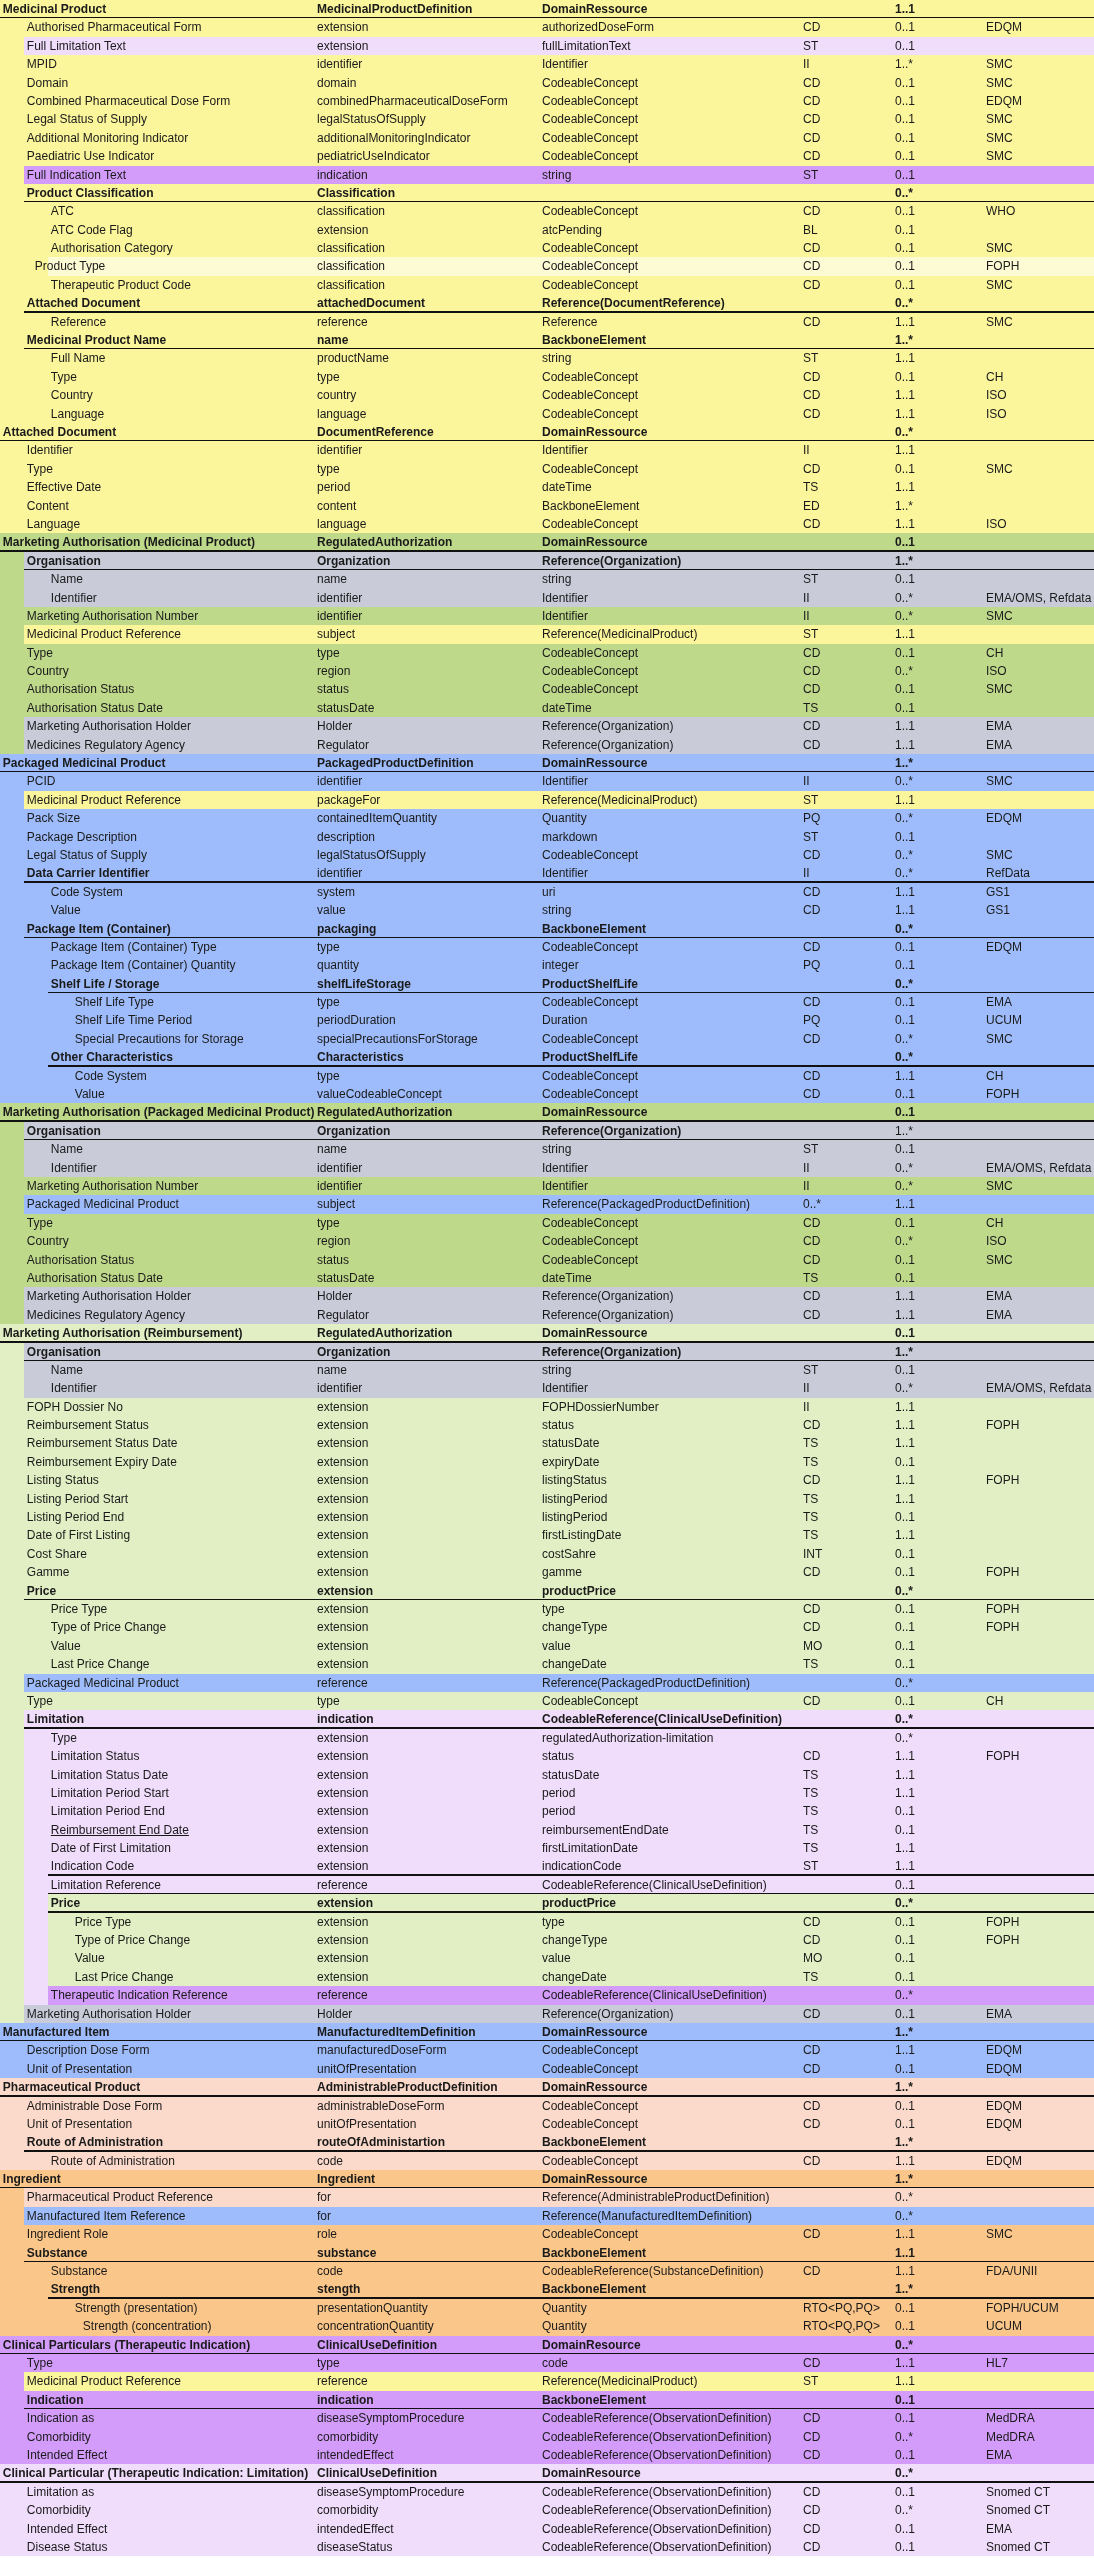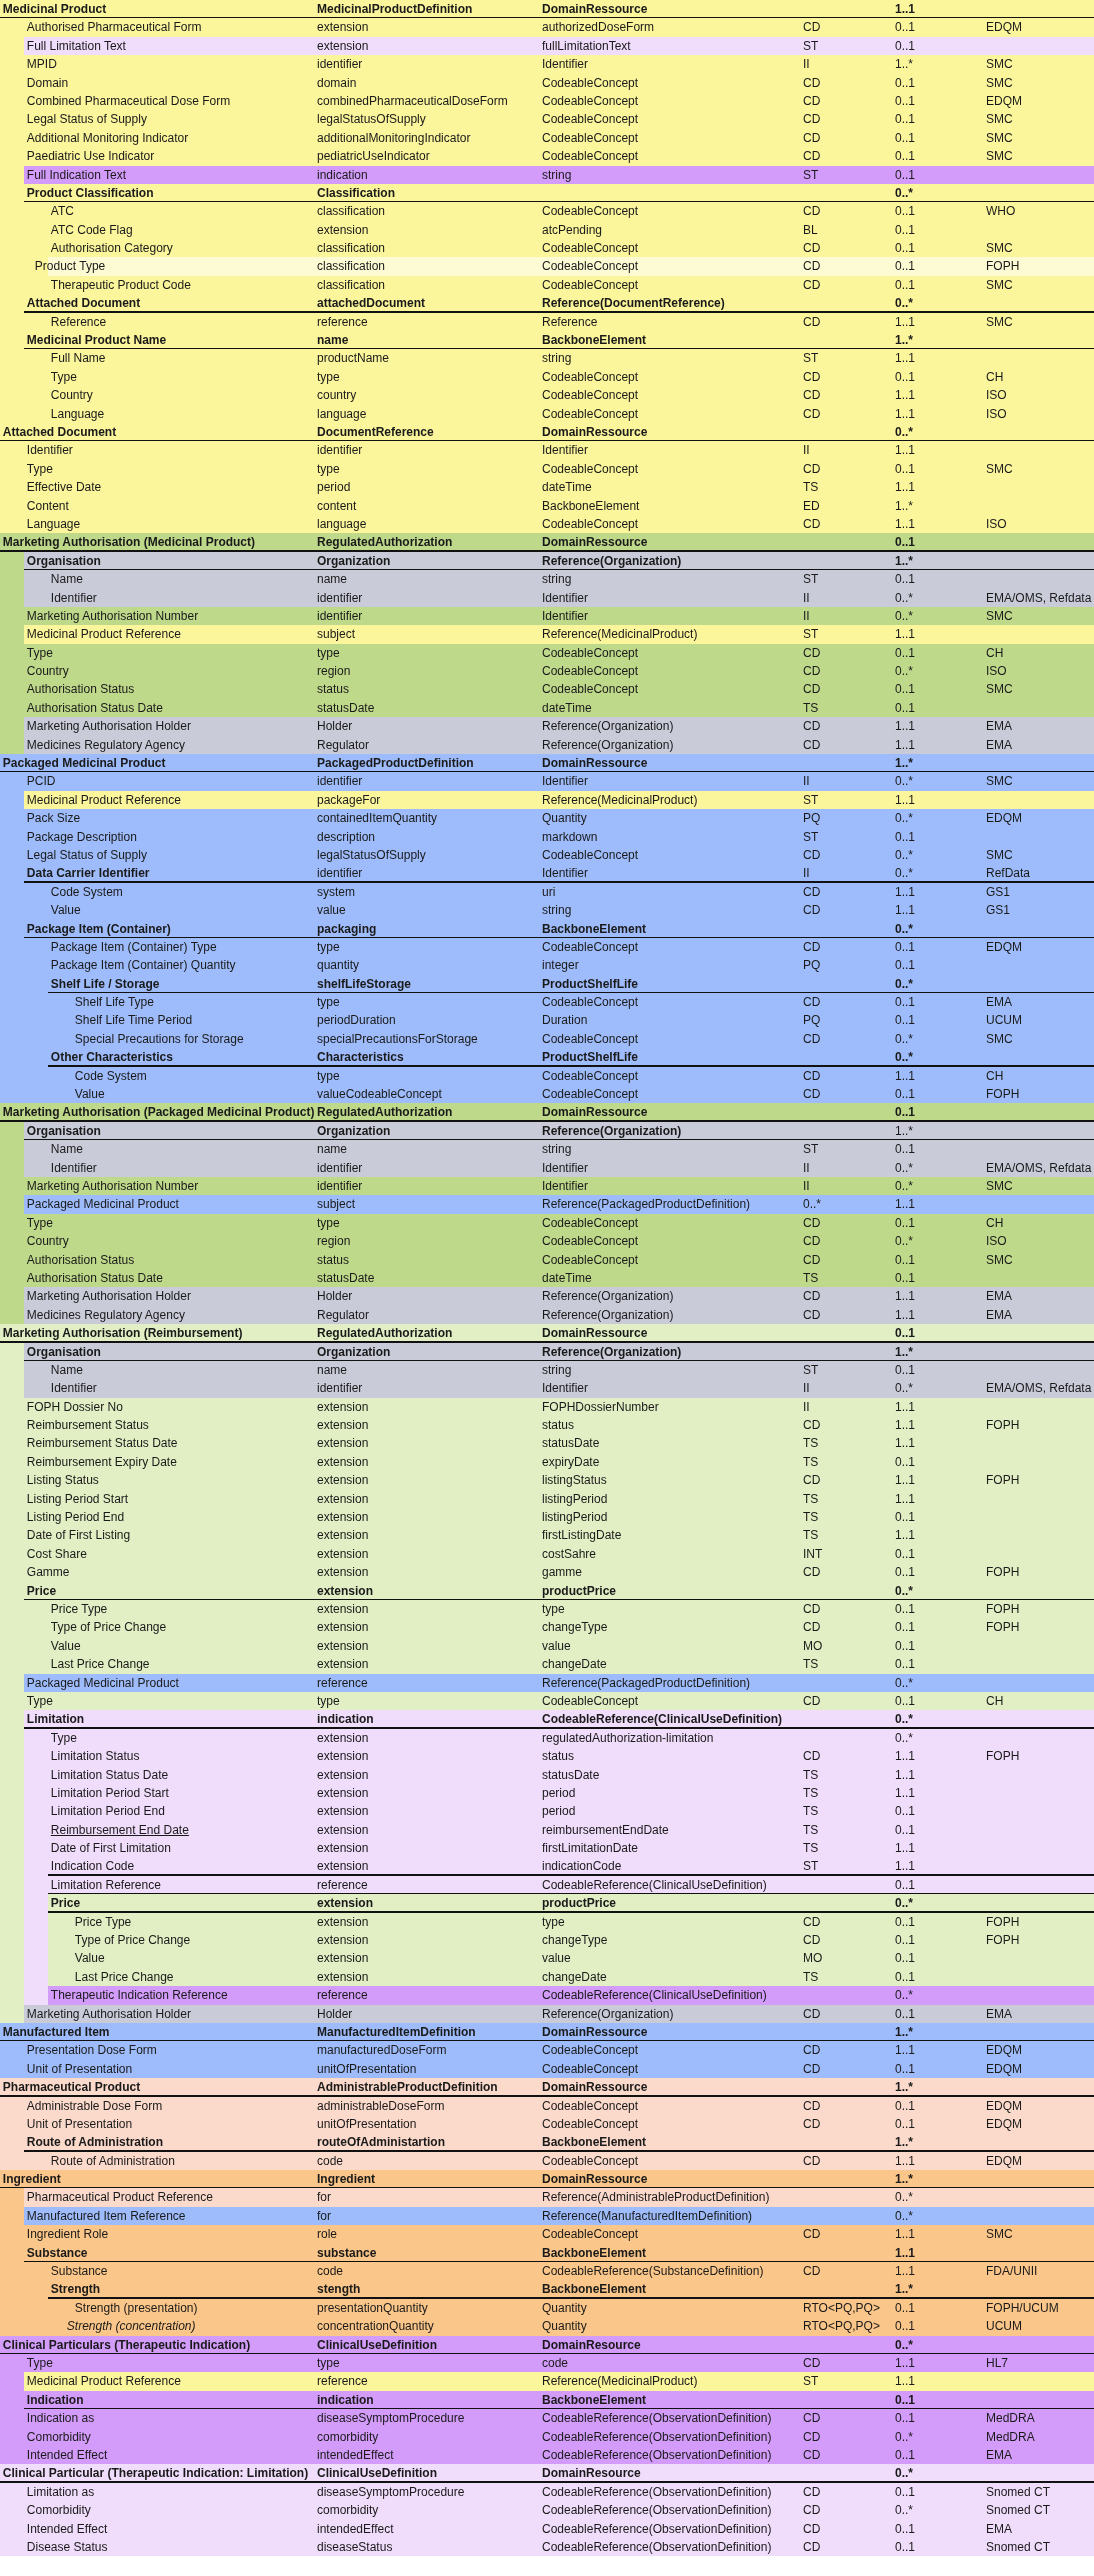--- a/index.html
+++ b/index.html
@@ -1201,21 +1201,21 @@
         <div class="cell c2 bold">ManufacturedItemDefinition</div>
         <div class="cell c3 bold">DomainRessource</div>
         <div class="cell c4 bold"></div>
         <div class="cell c5 bold">1..*</div>
         <div class="cell c6 bold"></div>
         <div class="rule" style="left: 0px;"></div>
       </div>
       <div class="row">
         <div class="band" style="left: 0px; width: 24px; background: rgb(158, 188, 251);"></div>
         <div class="content" style="left: 24px; background: rgb(158, 188, 251);"></div>
-        <div class="cell c1" style="left: 24px; width: 291px;">Presentation Dose Form</div>
+        <div class="cell c1" style="left: 24px; width: 291px;">Description Dose Form</div>
         <div class="cell c2">manufacturedDoseForm</div>
         <div class="cell c3">CodeableConcept</div>
         <div class="cell c4">CD</div>
         <div class="cell c5">1..1</div>
         <div class="cell c6">EDQM</div>
       </div>
       <div class="row">
         <div class="band" style="left: 0px; width: 24px; background: rgb(158, 188, 251);"></div>
         <div class="content" style="left: 24px; background: rgb(158, 188, 251);"></div>
         <div class="cell c1" style="left: 24px; width: 291px;">Unit of Presentation</div>
@@ -1361,21 +1361,21 @@
         <div class="cell c3">Quantity</div>
         <div class="cell c4">RTO&lt;PQ,PQ&gt;</div>
         <div class="cell c5">0..1</div>
         <div class="cell c6">FOPH/UCUM</div>
       </div>
       <div class="row">
         <div class="band" style="left: 0px; width: 24px; background: rgb(251, 198, 137);"></div>
         <div class="band" style="left: 24px; width: 24px; background: rgb(251, 198, 137);"></div>
         <div class="band" style="left: 48px; width: 24px; background: rgb(251, 198, 137);"></div>
         <div class="content" style="left: 72px; background: rgb(251, 198, 137);"></div>
-        <div class="cell c1" style="left: 64px; width: 243px; font-style: italic;">Strength (concentration)</div>
+        <div class="cell c1" style="left: 80px; width: 243px;">Strength (concentration)</div>
         <div class="cell c2">concentrationQuantity</div>
         <div class="cell c3">Quantity</div>
         <div class="cell c4">RTO&lt;PQ,PQ&gt;</div>
         <div class="cell c5">0..1</div>
         <div class="cell c6">UCUM</div>
       </div>
       <div class="row">
         <div class="content" style="left: 0px; background: rgb(211, 156, 251);"></div>
         <div class="cell c1 bold" style="left: 0px; width: 315px;">Clinical Particulars (Therapeutic Indication)</div>
         <div class="cell c2 bold">ClinicalUseDefinition</div>

